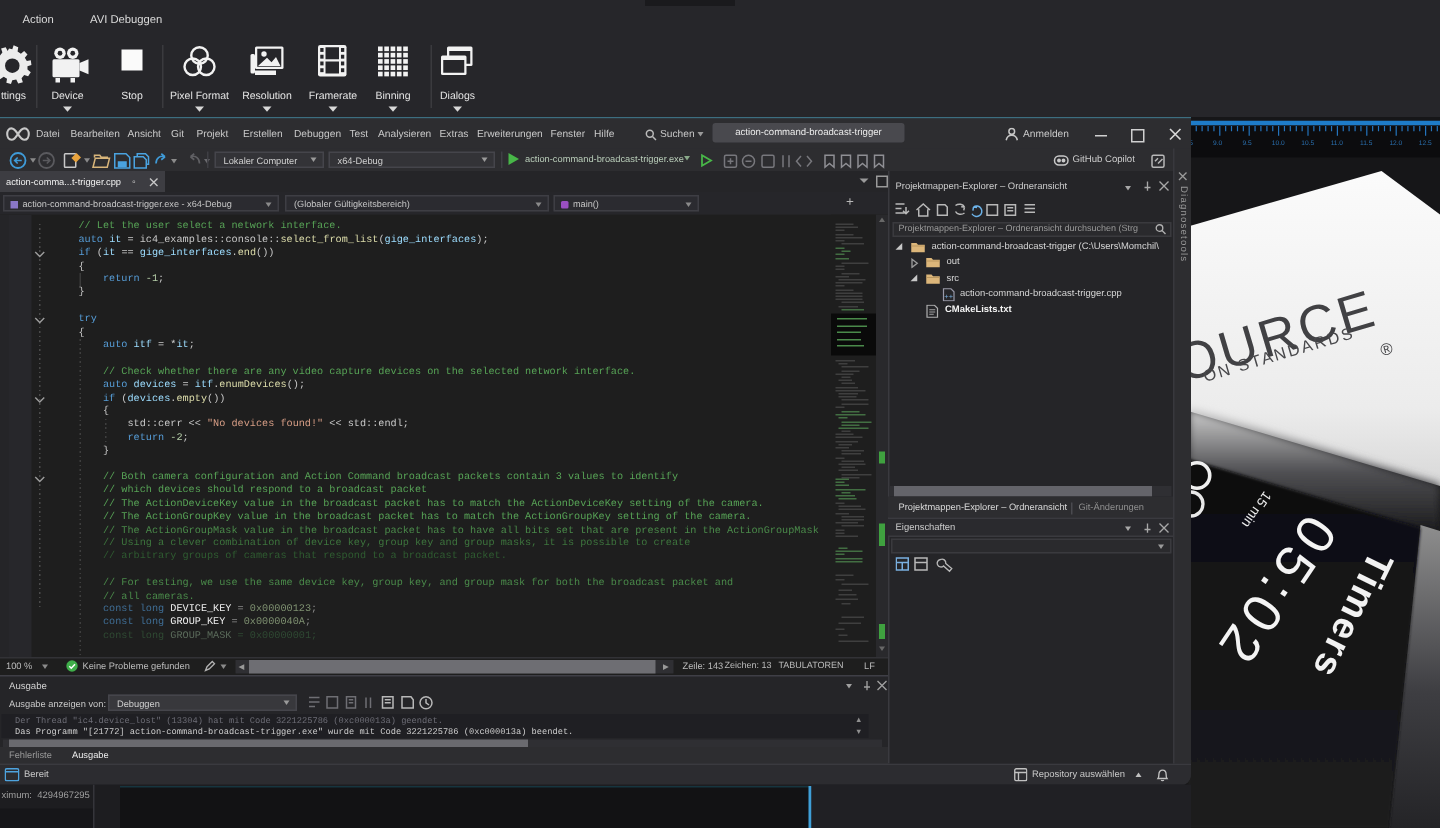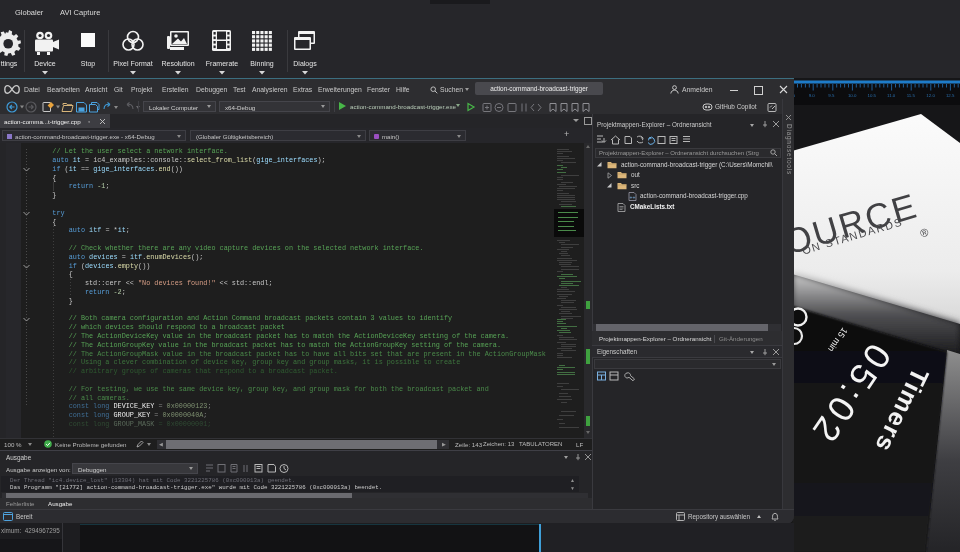--- a/index.html
+++ b/index.html
@@ -119,22 +119,22 @@
   <circle cx="798" cy="317" r="8.5" fill="none" stroke="#f0f0f0" stroke-width="2.4"></circle>
   <circle cx="794" cy="336" r="8" fill="none" stroke="#e8e8e8" stroke-width="2.2"></circle>
 
   <text x="0" y="0" transform="translate(843,327) rotate(125)" font-size="9" fill="#ededed" font-family="Liberation Sans,sans-serif">15 min</text>
   <text x="0" y="0" transform="translate(872,341) rotate(124)" font-size="36" fill="#f4f4f4" font-family="Liberation Sans,sans-serif" letter-spacing="4.5">05:02</text>
   <text x="0" y="0" transform="translate(914,366) rotate(116)" font-size="25" font-weight="bold" fill="#f2f2f2" font-family="Liberation Sans,sans-serif" letter-spacing="1.5">Timers</text>
 </svg>
 
 <div class="abs" id="camapp" style="left:0;top:0;width:960px;height:78px;background:#26262a;overflow:hidden;">
   <div class="t" style="left:430px;top:0;width:60px;height:4px;background:#1a1a1d;"></div>
-  <div class="t" style="left:15px;top:8px;font-size:7.5px;color:#dadada;">Globaler</div>
-  <div class="t" style="left:60px;top:8px;font-size:7.5px;color:#dadada;">AVI Capture</div>
+  <div class="t" style="left:15px;top:8px;font-size:7.5px;color:#dadada;">Action</div>
+  <div class="t" style="left:60px;top:8px;font-size:7.5px;color:#dadada;">AVI Debuggen</div>
 
   <div class="t" style="left:24px;top:30px;width:1px;height:42px;background:#3a3a3e;"></div>
   <div class="t" style="left:108px;top:30px;width:1px;height:42px;background:#3a3a3e;"></div>
   <div class="t" style="left:287px;top:30px;width:1px;height:42px;background:#3a3a3e;"></div>
   <div id="camicons">
       <svg class="abs" style="left:0;top:0" width="960" height="78" viewBox="0 0 960 78">
 <g fill="#f2f2f2" stroke="none">
 
  <g transform="translate(6,42) scale(0.88)">
    <path d="M0,-11 L2.5,-10.5 3.5,-13.5 7,-12 6.5,-8.8 9,-7 11.5,-9 14,-6.5 12,-4 13.5,-1.5 16.5,-2 17,1.5 14,2.5 14,5 16.5,7 14.5,10 11.5,9 9.5,11.5 10.5,14.5 7,15.5 5.5,12.5 2.5,13 1.5,16 -2,15 -1.5,12 -4,10.5 -7,12.5 -9.5,10 -7.5,7.5 -9,5 -12,5.5 -12.5,2 -9.5,1 -9.5,-1.5 -12,-3.5 -10,-6.5 -7,-5.5 -5,-8 -6,-11 -2.5,-12 -1,-9z" fill="#ececec"></path>

